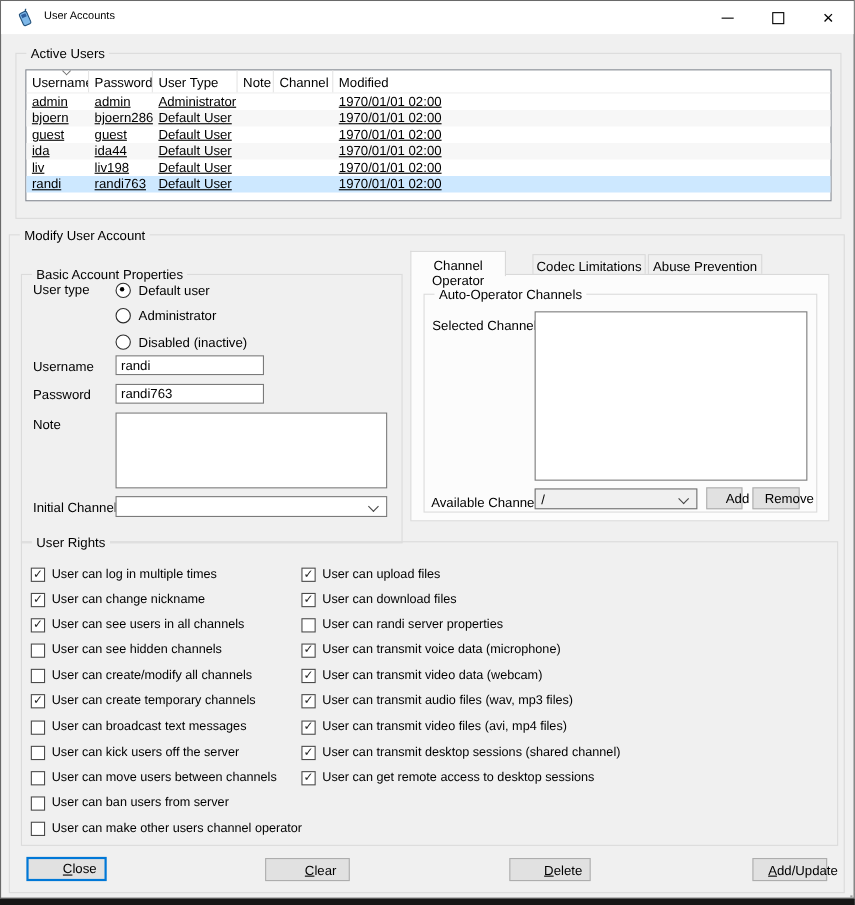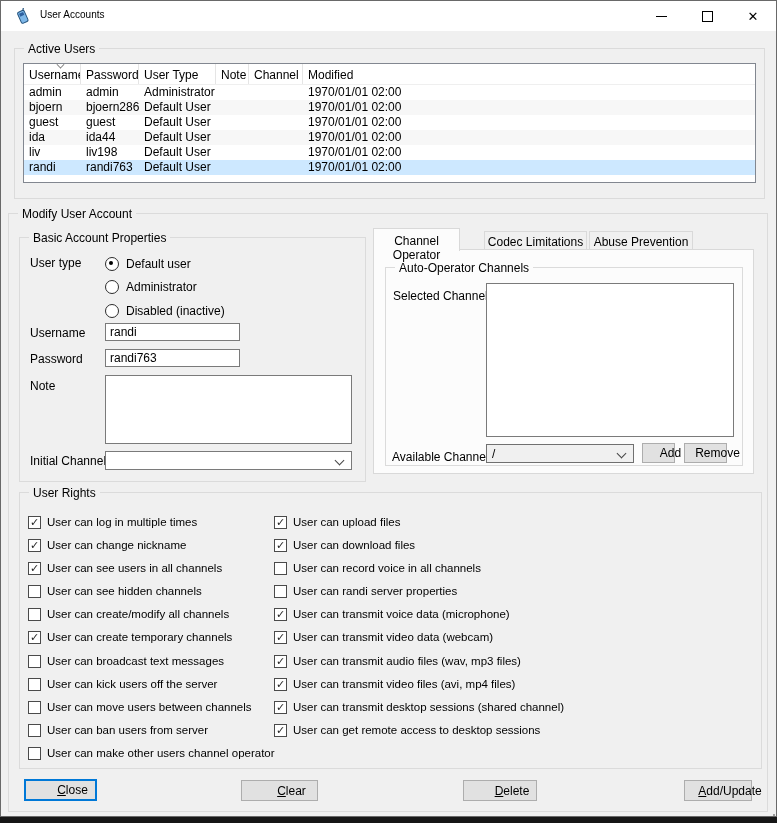--- a/index.html
+++ b/index.html
@@ -25,21 +25,21 @@
          border:1px solid #828790;box-sizing:border-box;}
   .thead{display:grid;grid-template-columns:57px 58px 77px 33px 54px 1fr;height:20px;position:relative;
          border-bottom:1px solid #efefef;}
   .th{padding:4px 0 0 5px;border-right:1px solid #e5e5e5;white-space:nowrap;overflow:hidden;}
   .th:last-child{border-right:none;}
   .sort-ind{position:absolute;left:33px;top:-3px;width:6px;height:6px;
             border-left:1px solid #6d6d6d;border-bottom:1px solid #6d6d6d;transform:rotate(-45deg) scale(.8);}
   .trow{display:grid;grid-template-columns:57px 58px 77px 33px 54px 1fr;height:15px;}
   .trow.alt{background:#f7f7f7;}
   .trow.selected{background:#cde8ff;}
-  .td{padding-left:5px;line-height:15px;white-space:nowrap;overflow:hidden;}
+  .td{padding-left:5px;line-height:15px;white-space:nowrap;overflow:hidden;text-decoration:underline;}
 
   .label{position:absolute;white-space:nowrap;}
 
   .radiorow{display:flex;align-items:center;height:23.5px;}
   .radio{width:12px;height:12px;border:1px solid #2c2c2c;border-radius:50%;background:#fff;flex:none;position:relative;}
   .radio.checked::after{content:'';position:absolute;left:3px;top:3px;width:4px;height:4px;border-radius:50%;background:#000;}
   .radiolabel{margin-left:7px;}
 
   .textbox{position:absolute;box-sizing:border-box;border:1px solid #7a7a7a;background:#fff;
            font-family:"Liberation Sans",sans-serif;font-size:12px;padding:0 4px;margin:0;outline:none;}
@@ -160,21 +160,21 @@
           <div class="td"></div>
           <div class="td">1970/01/01 02:00</div>
         </div>
       </div>
   </div>
 
   <div class="group" style="left:7px;top:212px;width:760px;height:599px;">
     <span class="group-label">Modify User Account</span>
   </div>
 
-  <div class="group" style="left:18px;top:236px;width:347px;height:245px;">
+  <div class="group" style="left:18px;top:248px;width:347px;height:245px;">
     <span class="group-label">Basic Account Properties</span>
   </div>
   <span class="label" style="left:29px;top:255px;">User type</span>
   <div id="radio-list" style="position:absolute;left:104px;top:251px;">
       <div class="radiorow">
         <span class="radio checked"></span>
         <span class="radiolabel">Default user</span>
       </div>
       <div class="radiorow">
         <span class="radio"></span>
@@ -270,24 +270,20 @@
       <div class="checkrow">
         <span class="checkbox checked">✓</span>
         <span class="checklabel">User can upload files</span>
       </div>
       <div class="checkrow">
         <span class="checkbox checked">✓</span>
         <span class="checklabel">User can download files</span>
       </div>
       <div class="checkrow">
         <span class="checkbox"></span>
-        <span class="checklabel">User can record voice in all channels</span>
-      </div>
-      <div class="checkrow">
-        <span class="checkbox"></span>
         <span class="checklabel">User can randi server properties</span>
       </div>
       <div class="checkrow">
         <span class="checkbox checked">✓</span>
         <span class="checklabel">User can transmit voice data (microphone)</span>
       </div>
       <div class="checkrow">
         <span class="checkbox checked">✓</span>
         <span class="checklabel">User can transmit video data (webcam)</span>
       </div>

